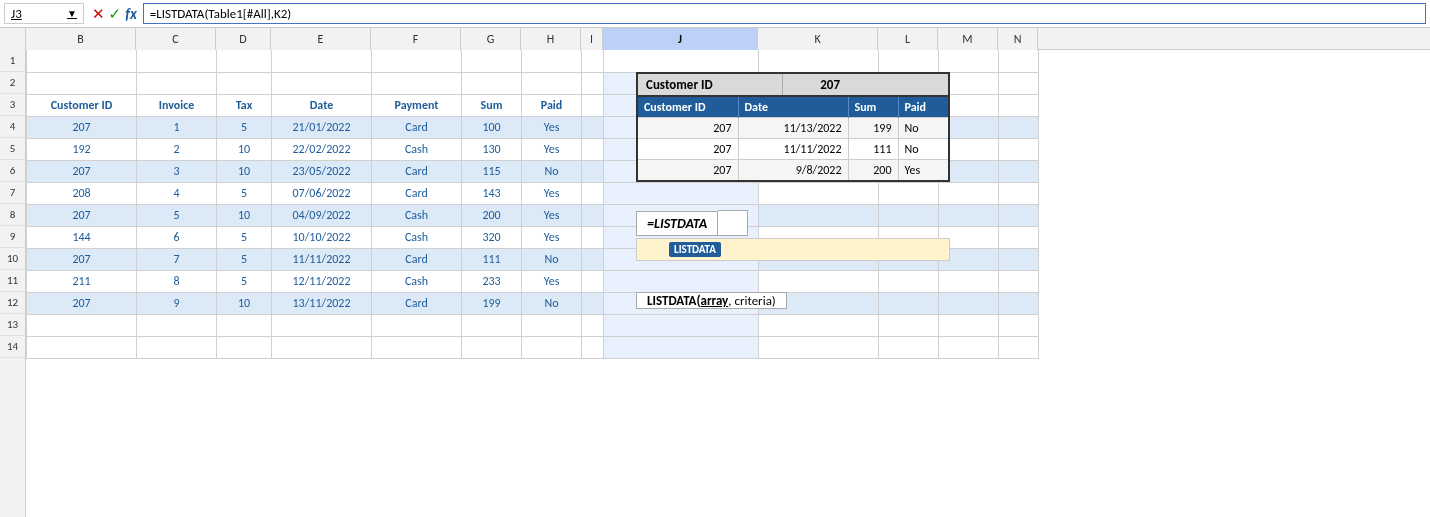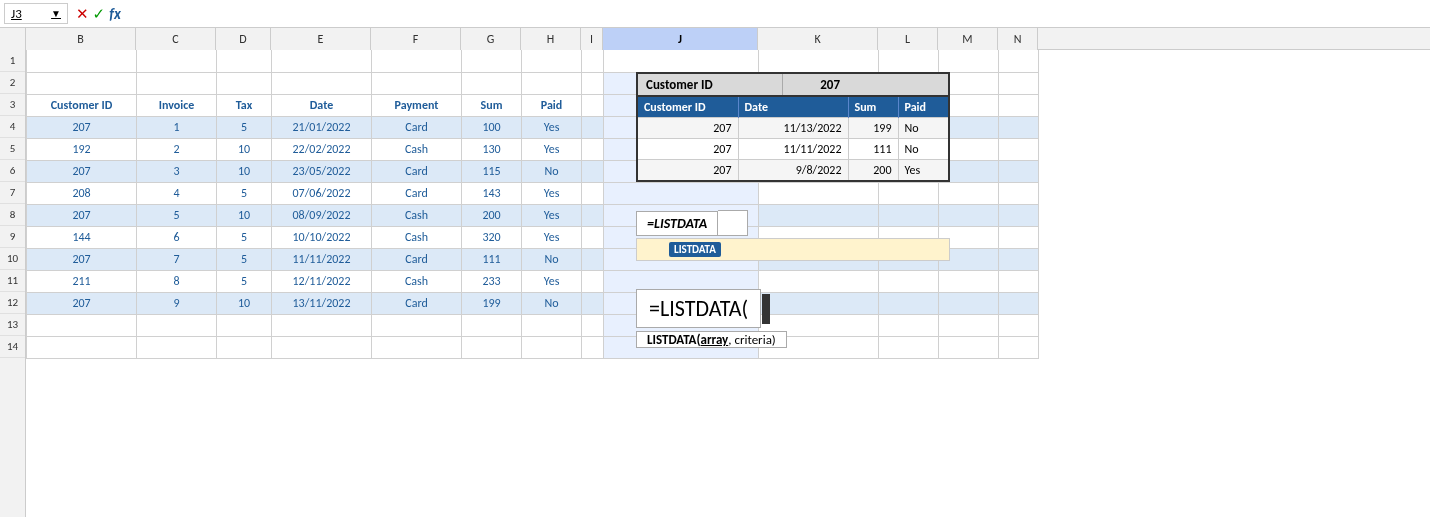--- a/index.html
+++ b/index.html
@@ -15,21 +15,21 @@
     
     .formula-bar {
       display: flex;
       align-items: center;
       height: 28px;
       background: #fff;
       border-bottom: 1px solid #ccc;
       padding: 0 4px;
     }
     .cell-ref-box {
-      width: 64px;
+      width: 80px;
       border: 1px solid #ccc;
       padding: 2px 6px;
       font-size: 13px;
       margin-right: 2px;
       display: flex;
       align-items: center;
       justify-content: space-between;
       text-decoration: underline;
     }
     .formula-icons {
@@ -256,20 +256,21 @@
 <div class="formula-bar">
   <div class="cell-ref-box">
     <span>J3</span>
     <span style="font-size:10px;">▼</span>
   </div>
   <div class="formula-icons">
     <span style="color:#c00;">✕</span>
     <span style="color:#090;">✓</span>
     <span style="color:#1f5c99;font-style:italic;font-weight:bold;">fx</span>
   </div>
+  <div class="formula-input">=LISTDATA(Table1[#All],K2)</div>
 </div>
 
 <div class="spreadsheet">
 
   <div class="col-headers">
     <div class="col-header col-a row-header-cell"></div>
     <div class="col-header col-b">B</div>
     <div class="col-header col-c">C</div>
     <div class="col-header col-d">D</div>
     <div class="col-header col-e">E</div>
@@ -411,21 +412,21 @@
           <td class="col-j col-j-cell"></td>
           <td class="col-k"></td>
           <td class="col-l"></td>
           <td class="col-m"></td>
           <td class="col-n"></td>
         </tr>
         <tr class="data-row-blue">
           <td class="col-b">207</td>
           <td class="col-c">5</td>
           <td class="col-d">10</td>
-          <td class="col-e">08/09/2022</td>
+          <td class="col-e">04/09/2022</td>
           <td class="col-f">Cash</td>
           <td class="col-g">200</td>
           <td class="col-h">Yes</td>
           <td class="col-i"></td>
           <td class="col-j col-j-cell"></td>
           <td class="col-k"></td>
           <td class="col-l"></td>
           <td class="col-m"></td>
           <td class="col-n"></td>
         </tr>
@@ -568,23 +569,19 @@
             <div class="listdata-tag" style="font-size:14px; border:1px solid #aaa; padding:3px 10px; background:#fff; font-weight:bold;">=LISTDATA</div>
             <div style="width:30px; height:26px; border:1px solid #aaa; border-left:none; background:#fff;"></div>
           </div>
           <div class="listdata-hint-row" style="margin-top:2px; max-width:380px;padding-left:32px;">
             <span class="listdata-badge">LISTDATA</span>
           </div>
         </div>
 
         
         <div style="margin-top: 28px;">
-          <div style="display:flex; align-items:center;">
-            <div style="background:#fff; border:1px solid #aaa; padding:5px 12px; font-size:22px; font-weight:normal; display:inline-block;">=LISTDATA(</div>
-            <div style="width:8px; height:30px; background:#333; margin-left:1px;"></div>
-          </div>
           <div style="background:#fff; border:1px solid #aaa; padding:0 10px; font-size:13px; margin-top:3px; display:inline-block;"><span style="font-weight: bold;">LISTDATA(</span><span style="font-weight: bold; text-decoration: underline;">array</span><span>, criteria)</span></div>
         </div>
       </div>
 
     </div>
   </div>
 </div>
 
 </body></html>

